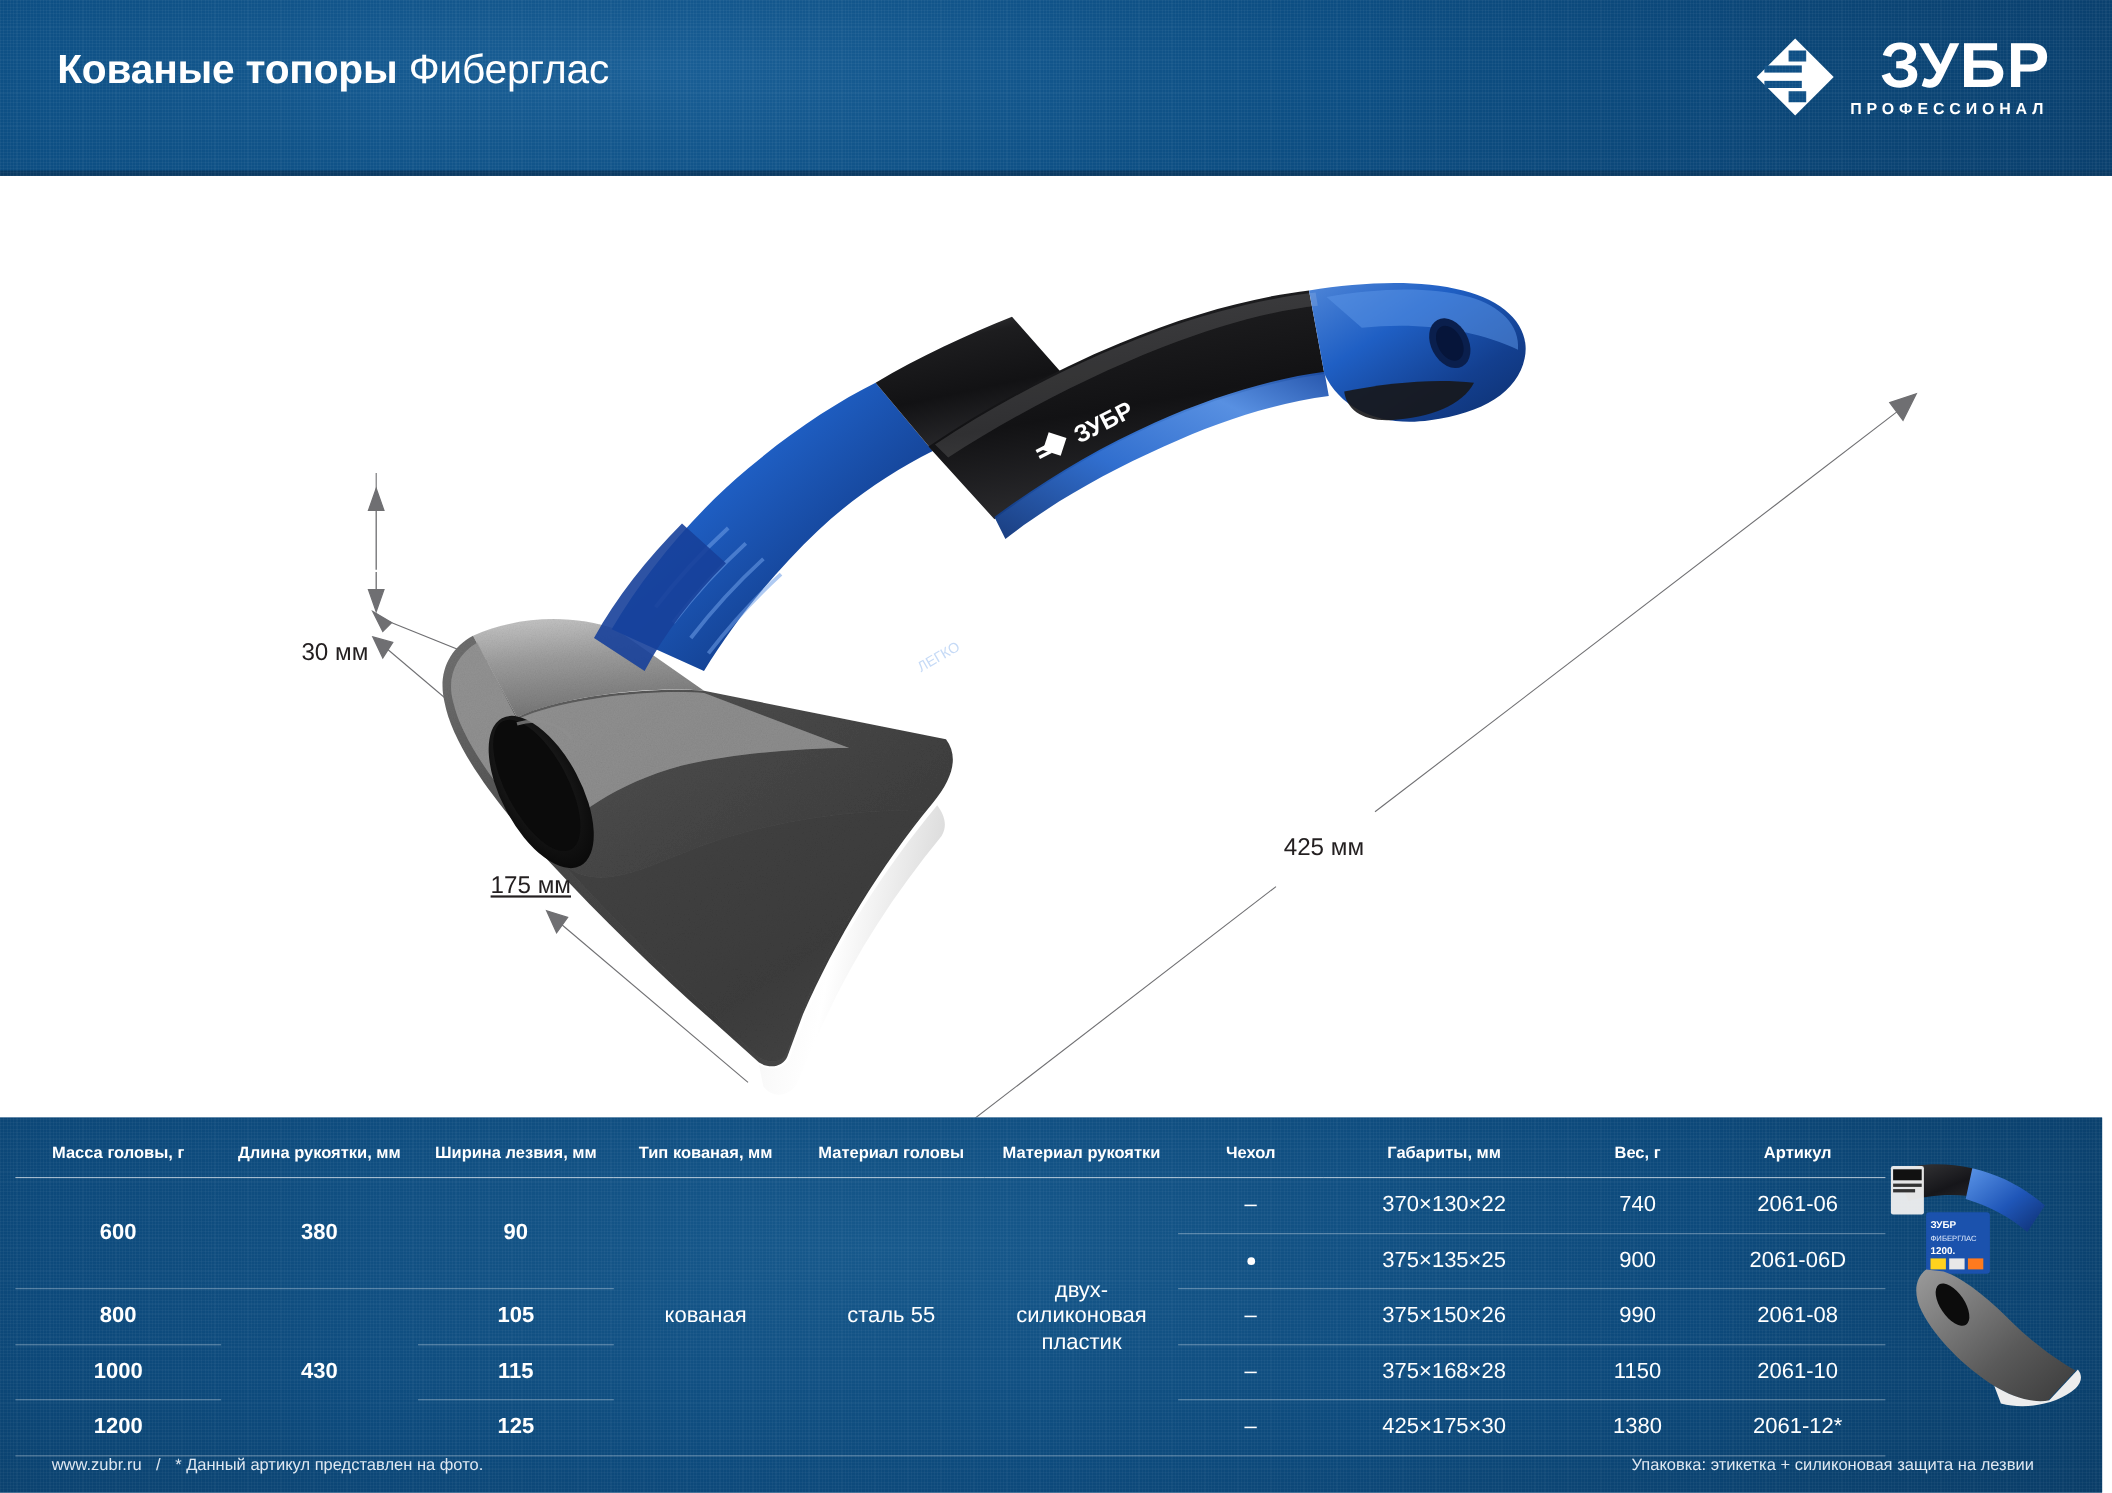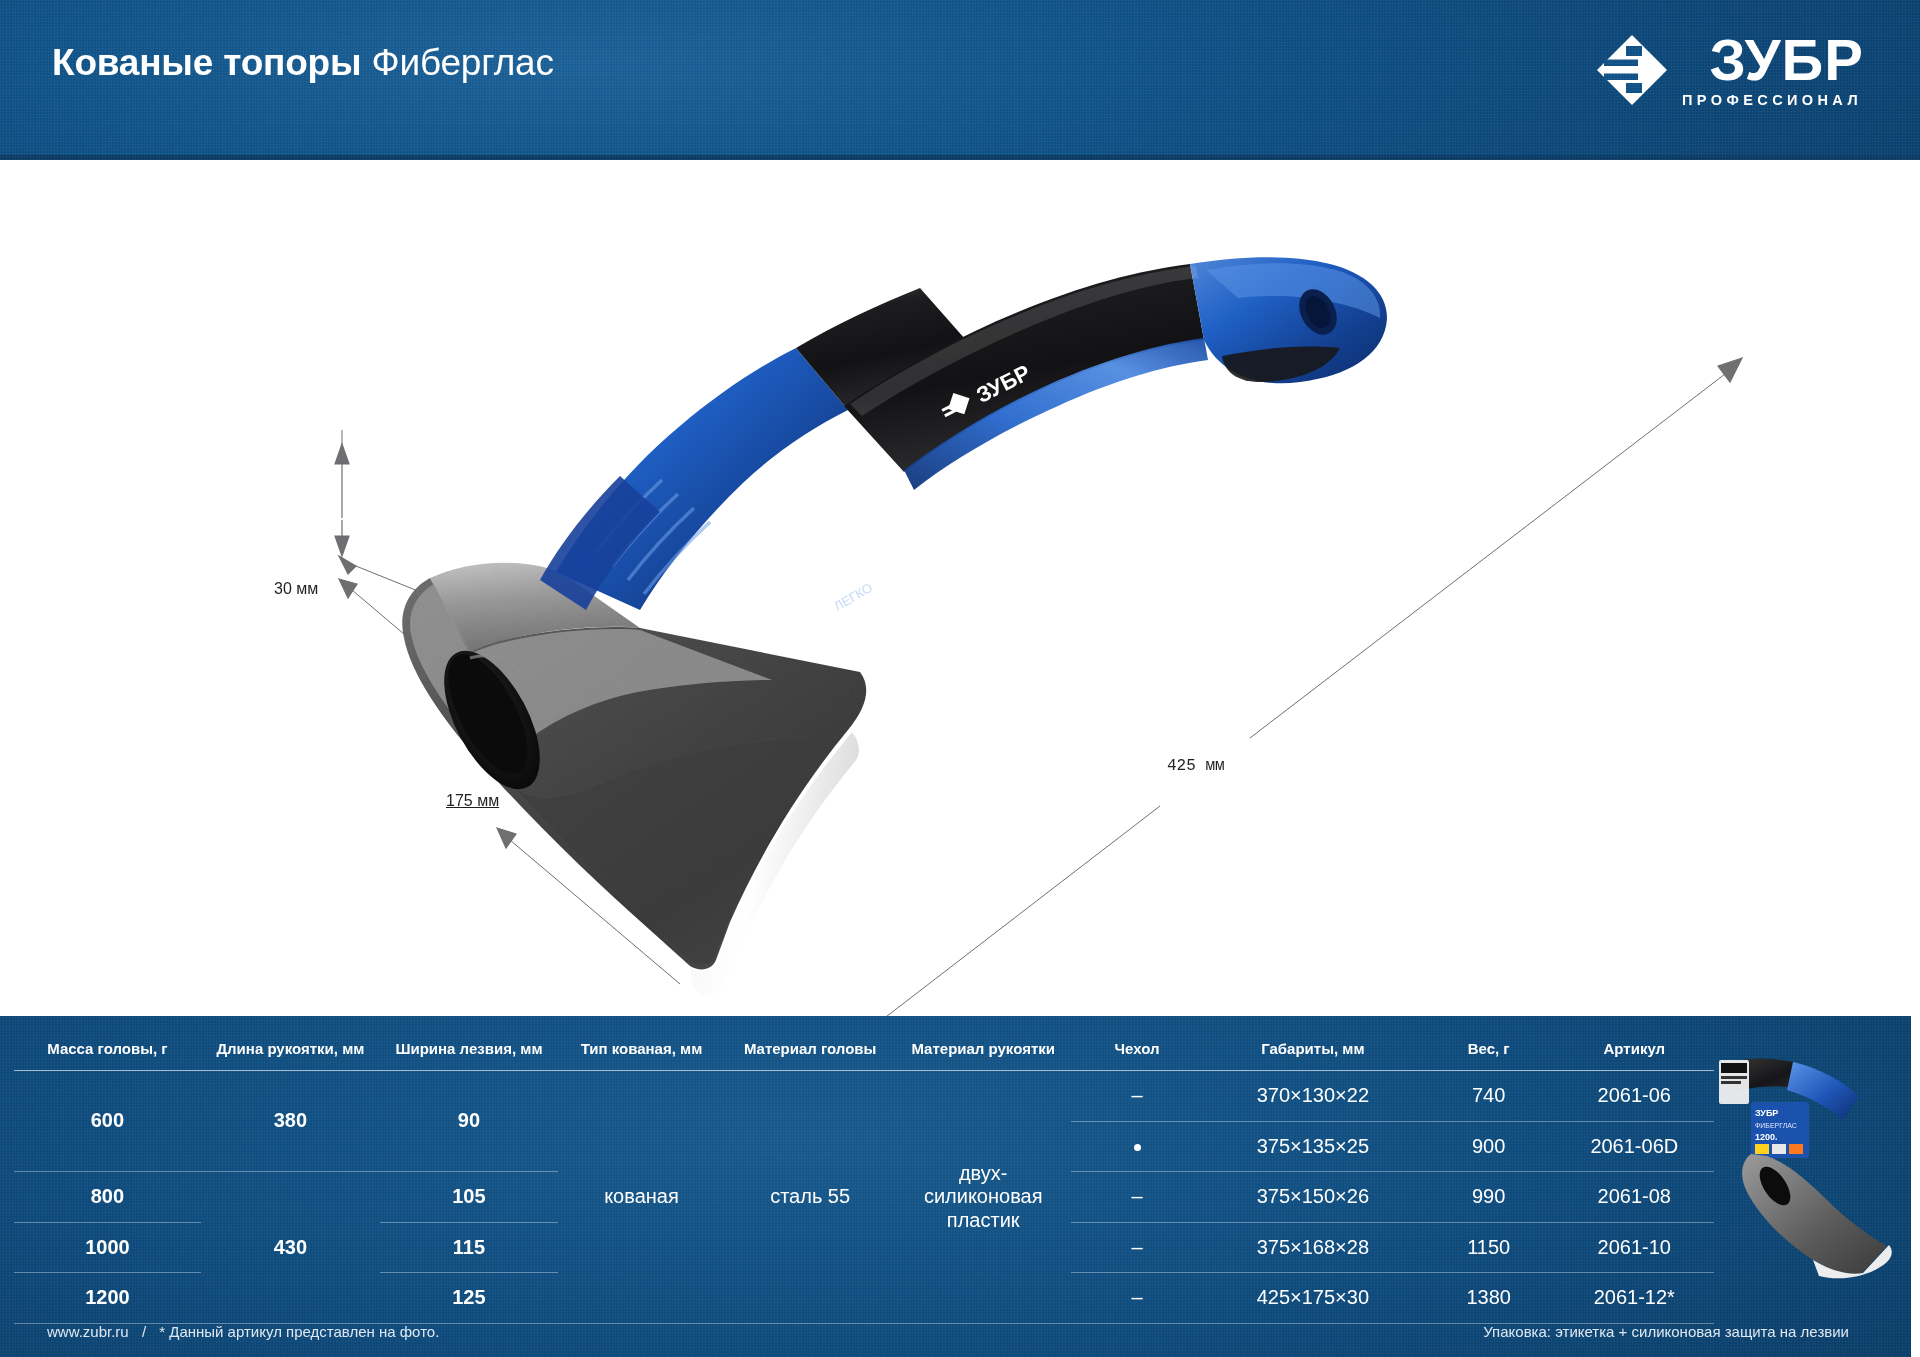--- a/index.html
+++ b/index.html
@@ -52,26 +52,26 @@
   .logo-sub {
     font-size: 14.5px; font-weight: bold; color:#fff;
     letter-spacing: 4.4px; margin-top: 4px; margin-right:2px;
   }
 
   
   .product-area { position:absolute; left:0; top:160px; width:1920px; height:856px; background:#fff; }
 
   
   .dim {
-    position:absolute; color:#231f20; font-size:16px; white-space:nowrap;
+    position:absolute; color:#231f20; font-size:22px; white-space:nowrap;
     font-family: "Liberation Sans", sans-serif;
   }
   .dim-30  { left: 274px; top: 420px; }
   .dim-175 { left: 446px; top: 632px; text-decoration: underline; }
-  .dim-425 { left: 1167px; top: 597px; font-family: Liberation Mono, monospace; }
+  .dim-425 { left: 1167px; top: 597px; }
 
   
   .table-wrap {
     position:absolute; left:0; top:1016px; width:1911px; height:341px;
     background:
       radial-gradient(ellipse 1500px 420px at 42% 35%, #17598c 0%, #0d4a7c 50%, #093a63 100%),
       #0b4476;
     overflow:hidden;
   }
   .table-wrap::after {

